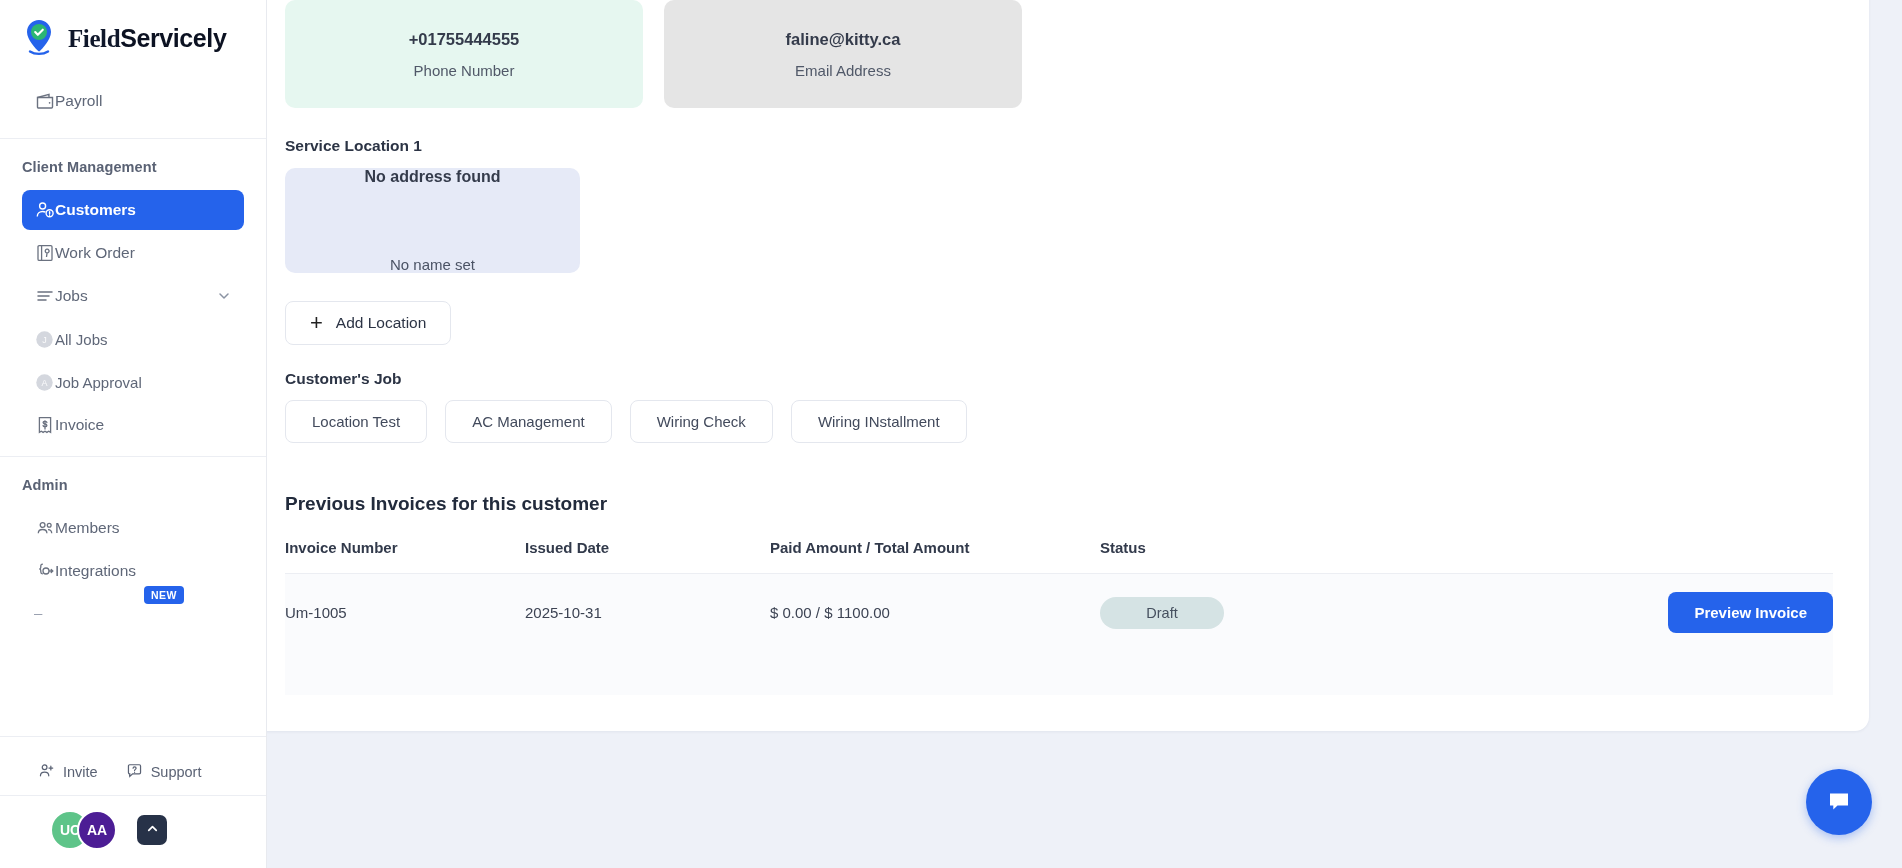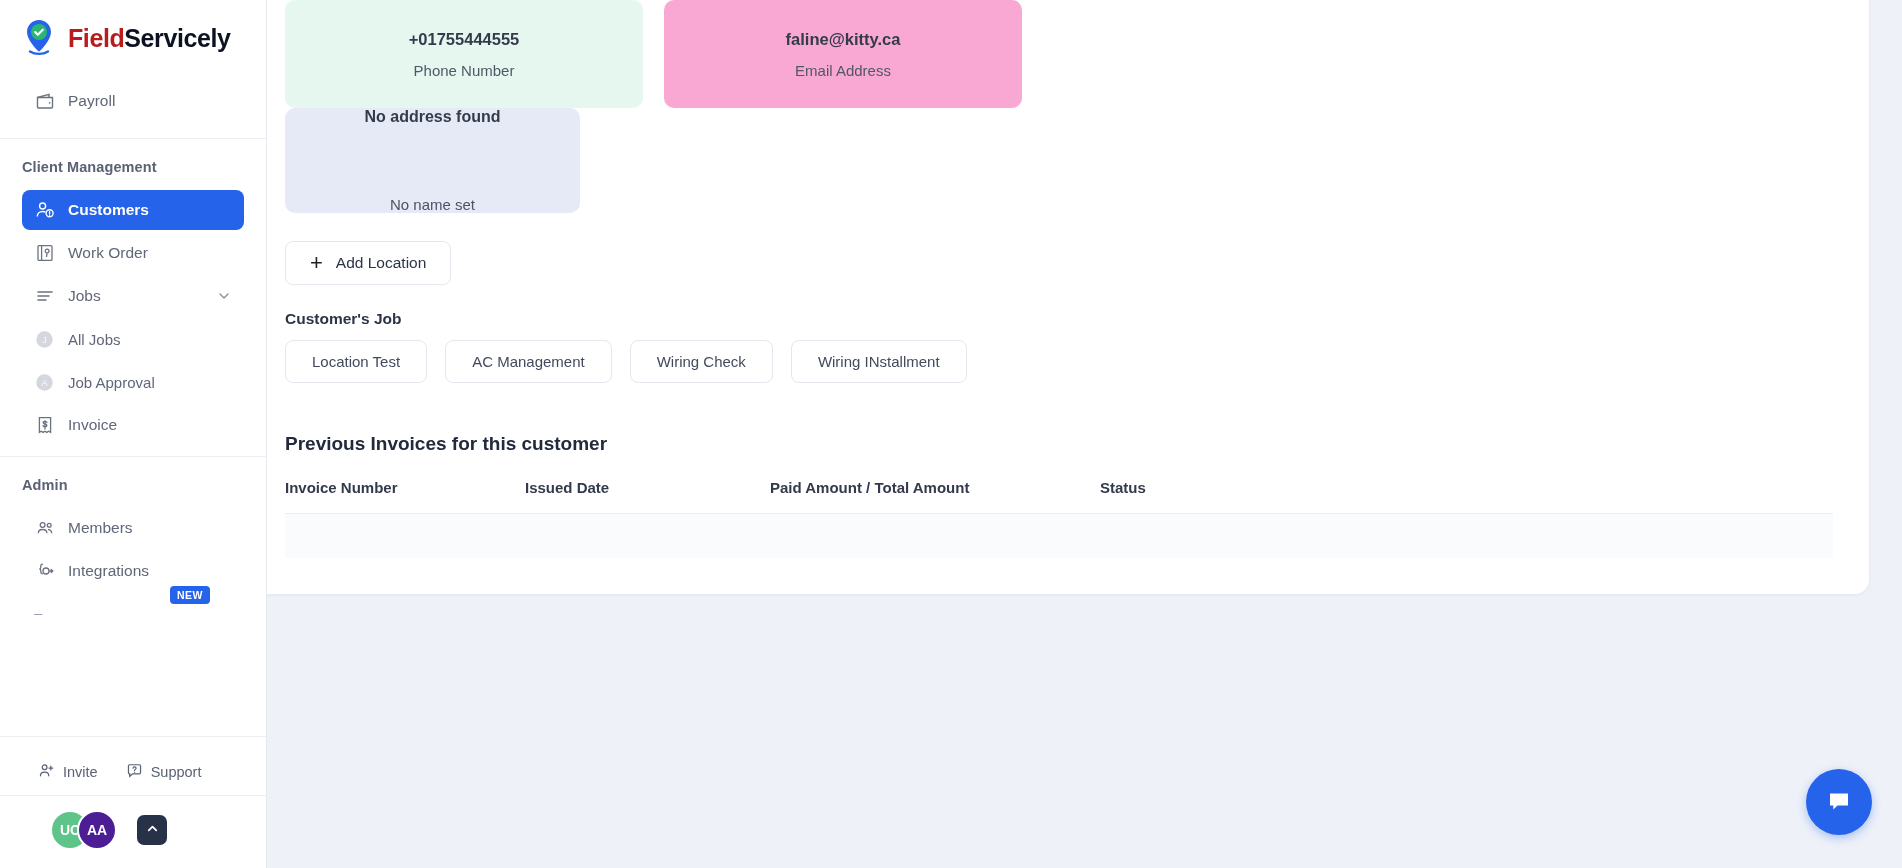--- a/index.html
+++ b/index.html
@@ -19,32 +19,32 @@
     display: flex; flex-direction: column;
     flex: 0 0 267px;
     position: relative;
   }
   .brand {
     display: flex; align-items: center; gap: 12px;
     padding: 18px 0 14px 22px;
   }
   .brand-logo { width: 34px; height: 40px; flex: 0 0 34px; }
   .brand-text { font-size: 25px; letter-spacing: -0.4px; white-space: nowrap; }
-  .brand-text .b1 { color: #b91c1c; font-weight: 700; }
+  .brand-text .b1 { color: #0f172a; font-weight: 700; font-family: Liberation Serif, serif; }
   .brand-text .b2 { color: #0c1222; font-weight: 700; }
 
   .nav-top { padding: 6px 0 14px 0; border-bottom: 1px solid #eceef3; }
   .nav-sec { padding: 14px 0 8px 0; border-bottom: 1px solid #eceef3; }
   .nav-sec.last { border-bottom: none; }
   .sec-label {
     font-size: 14.5px; font-weight: 700; color: #5a6274;
     padding: 6px 0 12px 22px; letter-spacing: 0.1px;
   }
   .nav-item {
-    display: flex; align-items: center; gap: 13px;
+    display: flex; align-items: center; 
     height: 40px; margin: 3px 22px; padding: 0 12px;
     border-radius: 8px; cursor: pointer;
     color: #5f6778; font-size: 15.5px;
   }
   .nav-item.active { background: #2563eb; color: #ffffff; font-weight: 700; }
   .nav-item.sub { margin-left: 22px; font-size: 15px; }
   .nav-ico { width: 21px; height: 21px; flex: 0 0 21px; display: flex; align-items: center; justify-content: center; }
   .nav-ico svg { display: block; }
   .nav-label { white-space: nowrap; }
   .chev { margin-left: auto; display: flex; align-items: center; }
@@ -95,21 +95,21 @@
     padding: 0 0 36px 0;
   }
   .sheet-inner { padding: 0 36px; }
 
   .cards-row { display: flex; gap: 21px; padding-top: 64px; }
   .info-card {
     width: 358px; height: 108px; border-radius: 10px;
     display: flex; flex-direction: column; align-items: center; justify-content: center; gap: 13px;
   }
   .info-card.mint  { background: #e6f7f0; }
-  .info-card.cream { background: #f9a8d4; }
+  .info-card.cream { background: #e5e5e5; }
   .info-val { font-size: 16.5px; font-weight: 700; color: #343b4b; }
   .info-lbl { font-size: 15px; color: #505868; }
 
   .sect-title { font-size: 15.5px; font-weight: 600; color: #2c3445; margin: 29px 0 13px 0; }
 
   .addr-card {
     width: 295px; height: 105px; background: #e6eaf7; border-radius: 10px;
     display: flex; flex-direction: column; align-items: center; justify-content: space-between; gap: 14px;
   }
   .addr-main { font-size: 16px; font-weight: 700; color: #343b4b; }
@@ -348,20 +348,21 @@
           <div class="info-card mint">
             <div class="info-val">+01755444555</div>
             <div class="info-lbl">Phone Number</div>
           </div>
           <div class="info-card cream">
             <div class="info-val">faline@kitty.ca</div>
             <div class="info-lbl">Email Address</div>
           </div>
         </div>
 
+        <div class="sect-title">Service Location 1</div>
 
         <div class="addr-card">
           <div class="addr-main">No address found</div>
           <div class="addr-sub">No name set</div>
         </div>
 
         <div class="add-loc">
           <span class="plus">+</span>
           <span>Add Location</span>
         </div>
@@ -380,20 +381,31 @@
           <thead>
             <tr>
               <th class="col-inv">Invoice Number</th>
               <th class="col-date">Issued Date</th>
               <th class="col-amt">Paid Amount / Total Amount</th>
               <th class="col-stat">Status</th>
               <th class="col-act"></th>
             </tr>
           </thead>
           <tbody>
+            <tr>
+              <td class="col-inv">Um-1005</td>
+              <td class="col-date">2025-10-31</td>
+              <td class="col-amt">$ 0.00 / $ 1100.00</td>
+              <td class="col-stat">
+                <span class="status-pill">Draft</span>
+              </td>
+              <td class="col-act">
+                <button class="btn-primary">Preview Invoice</button>
+              </td>
+            </tr>
             <tr class="tbl-foot">
                 <td colspan="5"></td>
               </tr>
           </tbody>
         </table>
 
       </div>
     </div>
 
     <div class="chat-fab">

